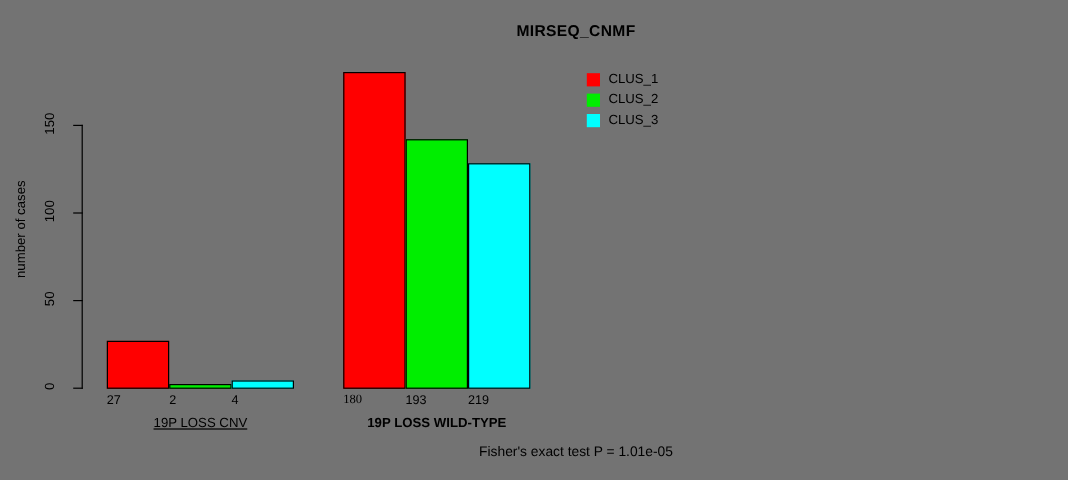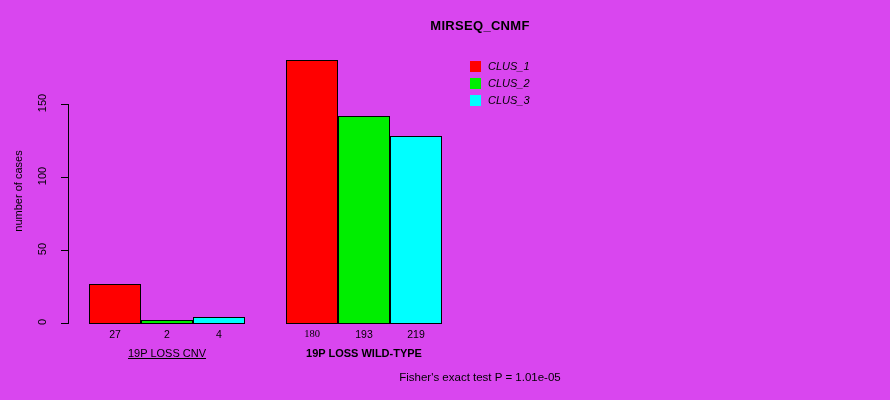--- a/index.html
+++ b/index.html
@@ -9,21 +9,21 @@
   }
   body {
     font-family: "Liberation Sans", sans-serif;
     color: #000000;
   }
   #plot-root {
     position: relative;
     width: 890px;
     height: 400px;
     overflow: hidden;
-    background: #d946ef;
+    background: #737373;
   }
   
   #chart-title {
     position: absolute;
     left: 0;
     top: 18px;
     width: 890px;
     text-align: center;
     font-size: 13px;
     font-weight: bold;
@@ -73,35 +73,33 @@
   }
   
   .bar {
     position: absolute;
     box-sizing: border-box;
     border: 1px solid #000000;
   }
   .bar-value-label {
     position: absolute;
     font-size: 10.5px;
-    text-align: center;
     white-space: nowrap;
   }
   .group-label {
     position: absolute;
     font-size: 11px;
     text-align: center;
     white-space: nowrap;
   }
   
   #legend {
     position: absolute;
-    left: 470px;
+    left: 489px;
     top: 58px;
-    font-style: italic;
   }
   .legend-row {
     display: flex;
     align-items: center;
     height: 16px;
     margin-bottom: 1px;
   }
   .legend-swatch {
     width: 11px;
     height: 11px;

